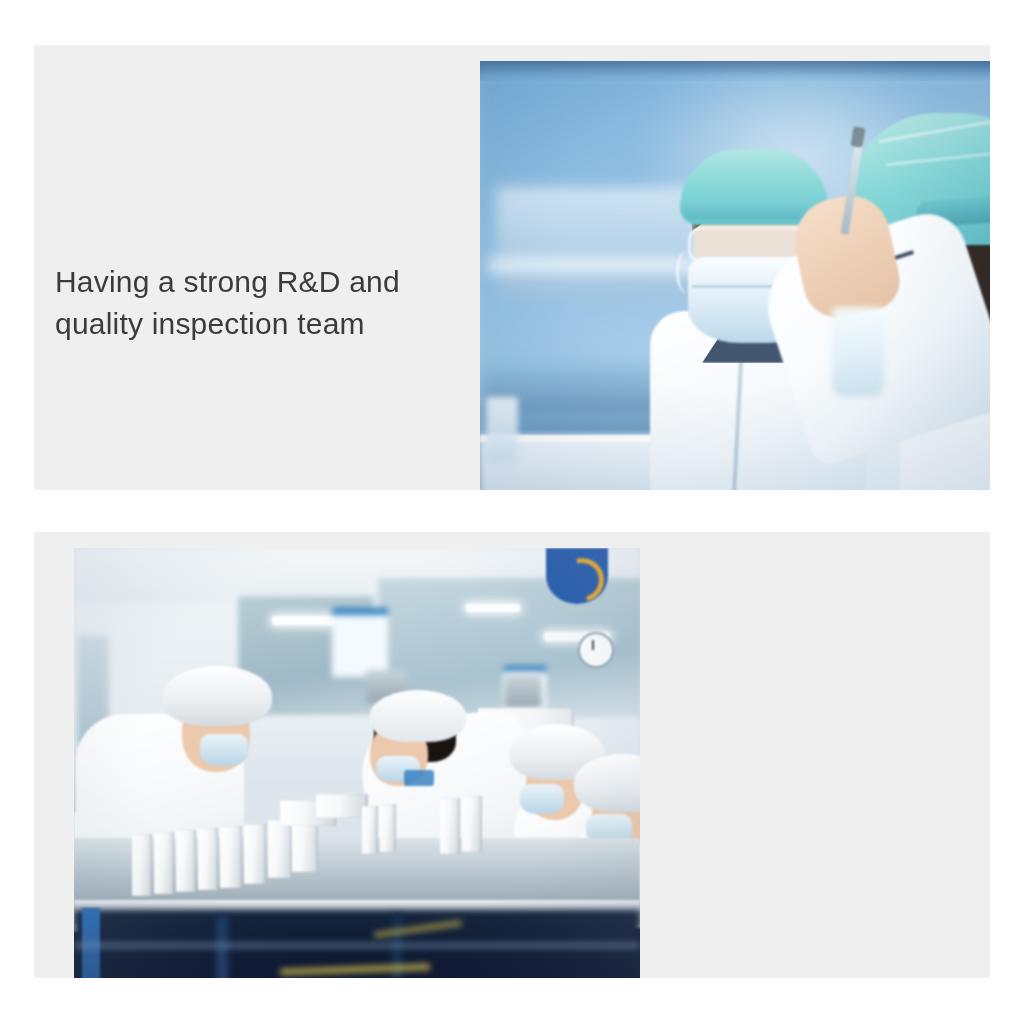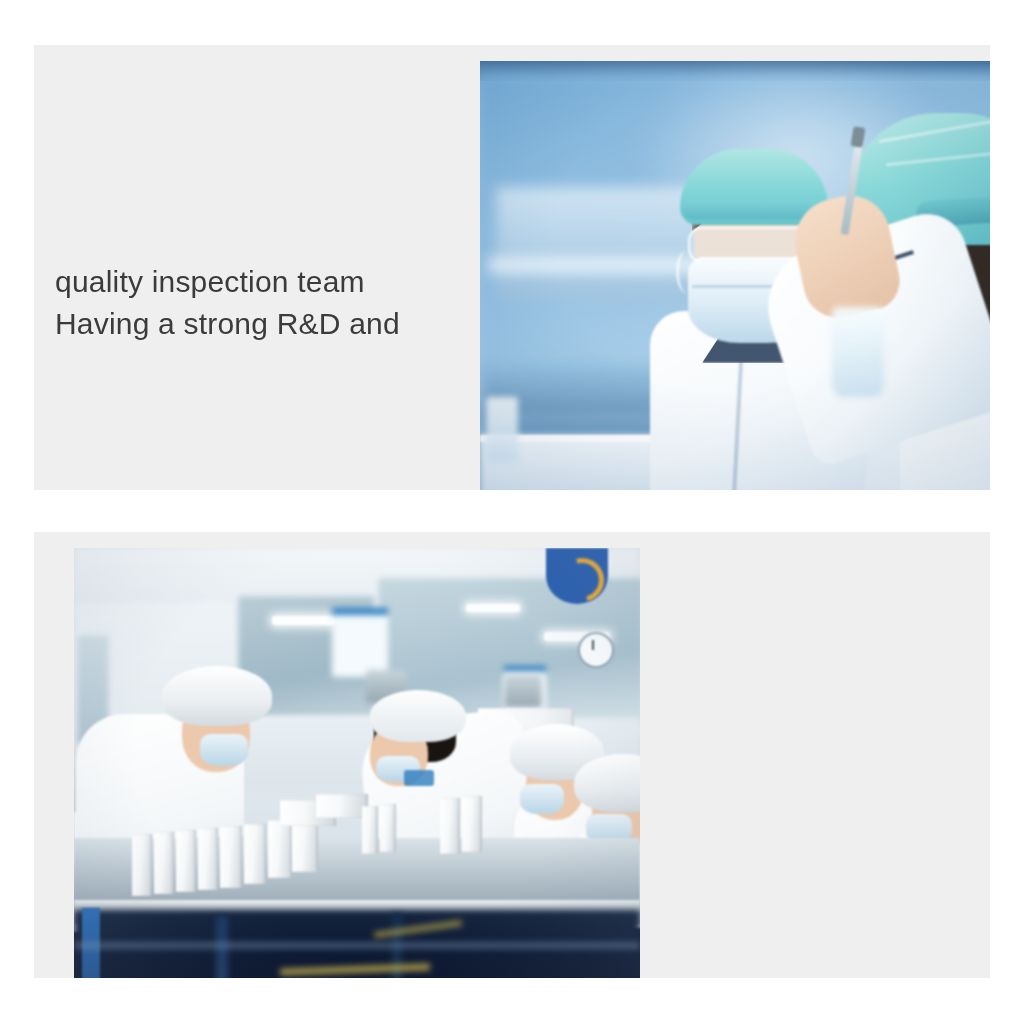--- a/index.html
+++ b/index.html
@@ -496,22 +496,22 @@
   }
 </style>
 </head>
 <body>
 
 <div class="page">
 
   <section class="panel panel-top">
 
     <div class="caption caption-top">
+      <span class="line">Having a strong R&amp;D and</span>
       <span class="line">quality inspection team</span>
-      <span class="line">Having a strong R&amp;D and</span>
     </div>
 
     <figure class="photo photo-lab">
       <div class="sh lab-bg-band-top"></div>
       <div class="sh lab-wall blur-lg"></div>
       <div class="sh lab-wall-light blur-xl"></div>
       <div class="sh lab-shelf blur-lg"></div>
       <div class="sh lab-shelf-rail blur-lg"></div>
       <div class="sh lab-bench blur-lg"></div>
       <div class="sh lab-floor blur-lg"></div>

